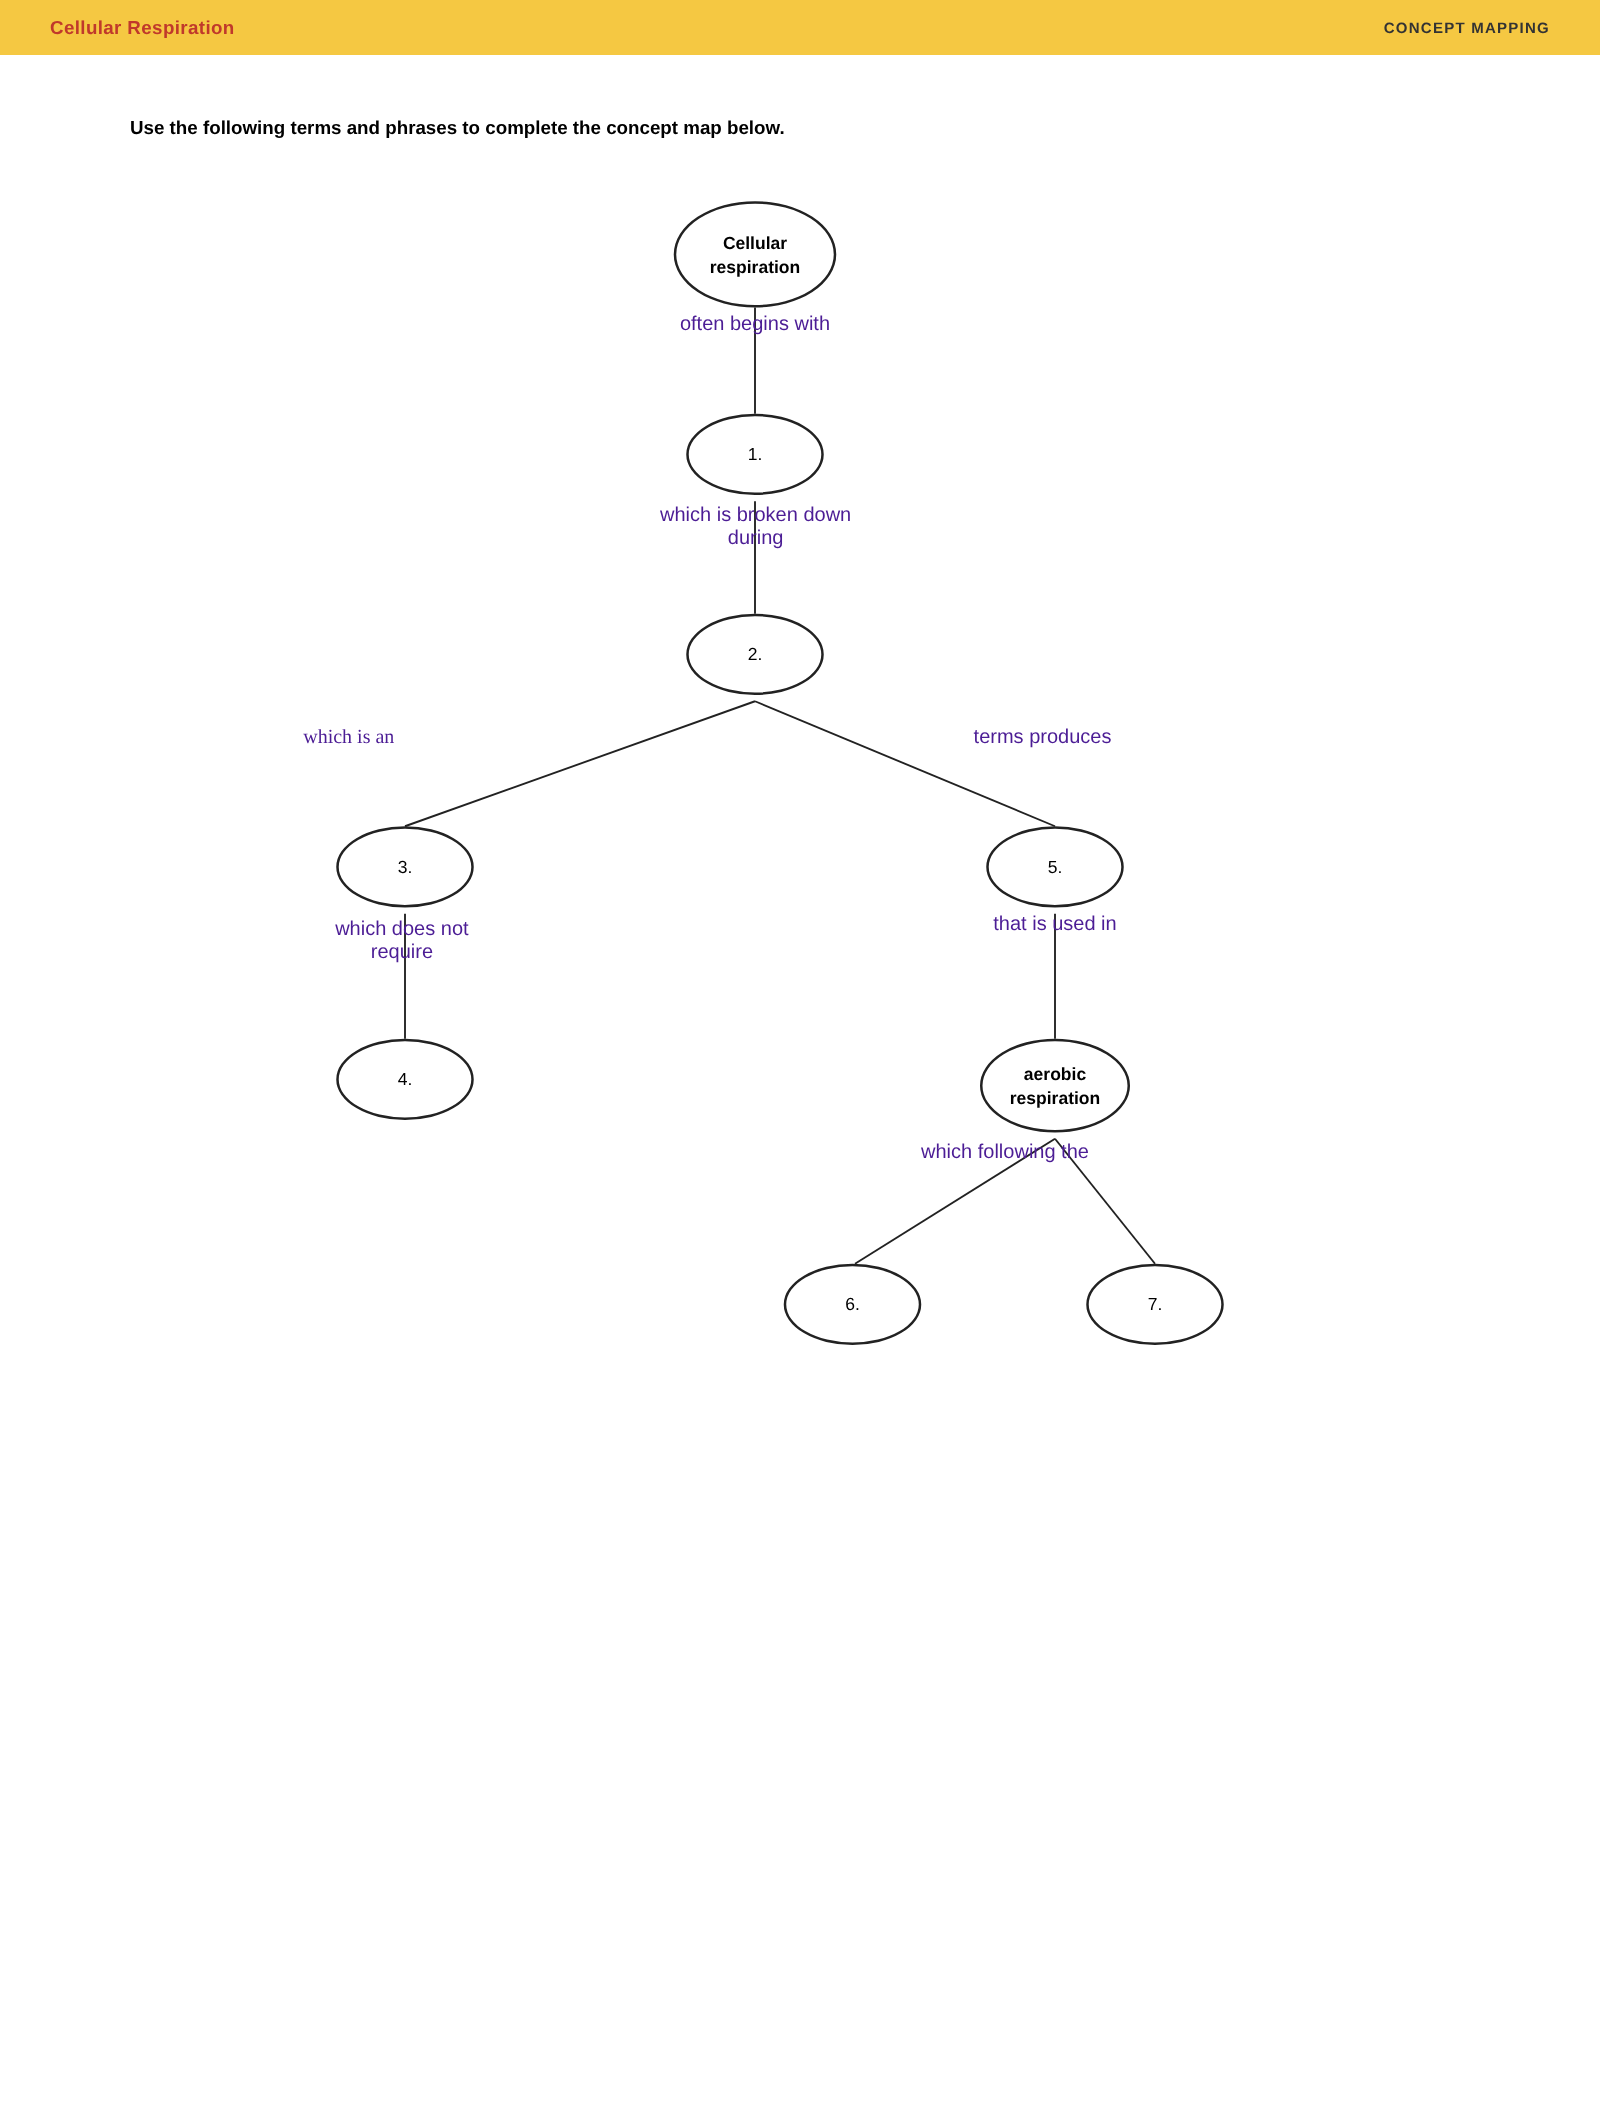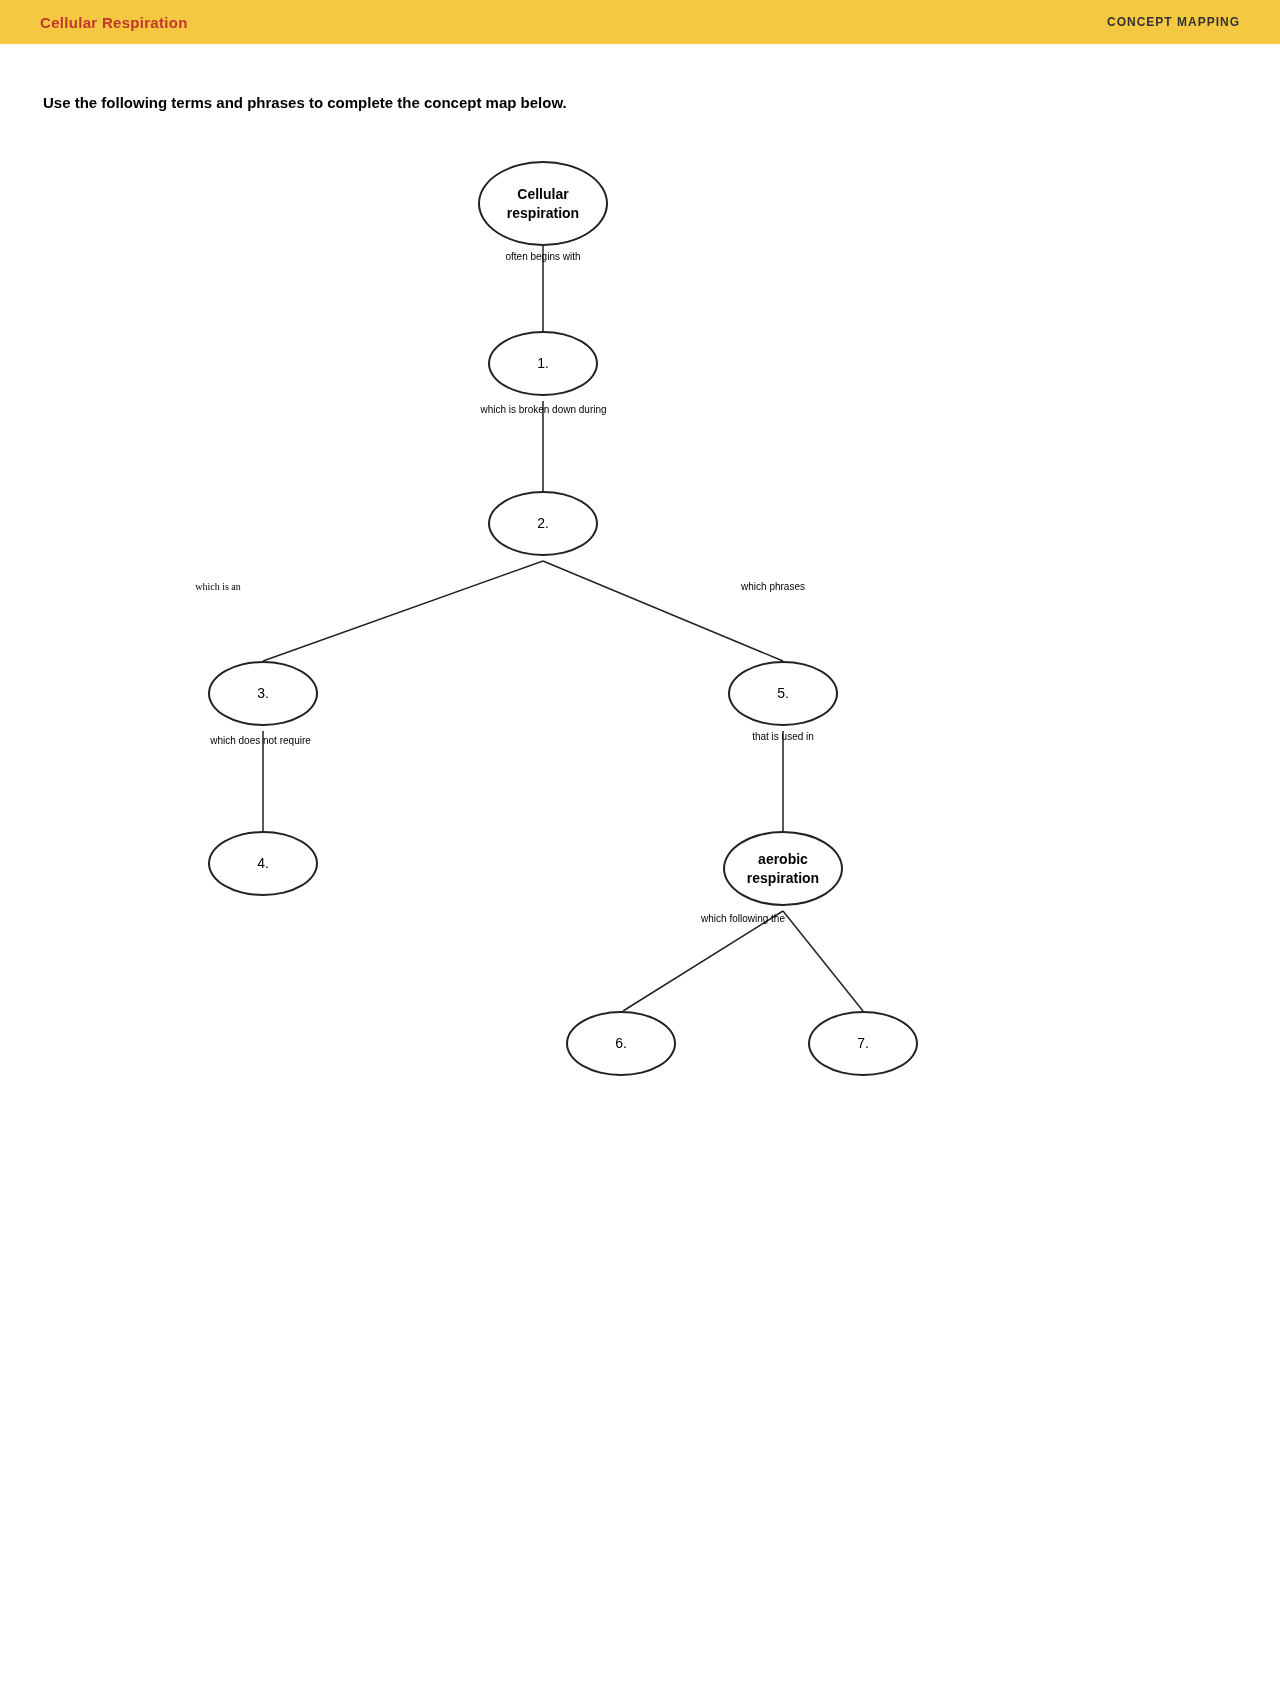--- a/index.html
+++ b/index.html
@@ -31,21 +31,21 @@
 
     .header-right {
       font-weight: bold;
       font-size: 12px;
       color: #333;
       letter-spacing: 1px;
     }
 
     
     .content {
-      padding: 50px 100px 60px 43px;
+      padding: 50px 100px 60px 104px;
     }
 
     
     .instructions {
       font-size: 15px;
       font-weight: bold;
       margin-bottom: 14px;
     }
 
     .terms-grid {
@@ -84,22 +84,22 @@
       line-height: 1.3;
     }
 
     .node-bold {
       font-weight: bold;
     }
 
     
     .connector-label {
       position: absolute;
-      font-size: 10px;
-      color: #000000;
+      font-size: 16px;
+      color: #4c1d95;
       text-align: center;
     }
 
     
     .lines-svg {
       position: absolute;
       top: 0;
       left: 0;
       width: 100%;
       height: 100%;
@@ -159,21 +159,21 @@
 
     <div class="node" style="width:110px; height:65px; left:445px; top:360px;">
       <span>2.</span>
     </div>
 
     <div class="connector-label" style="left:115px; top:450px; width:120px;font-family:Liberation Serif, serif;">
       <span>which is an</span>
     </div>
 
     <div class="connector-label" style="left:660px; top:450px; width:140px;">
-      <span>which phrases</span>
+      <span>terms produces</span>
     </div>
 
     <div class="node" style="width:110px; height:65px; left:165px; top:530px;">
       <span>3.</span>
     </div>
 
     <div class="node" style="width:110px; height:65px; left:685px; top:530px;">
       <span>5.</span>
     </div>
 

